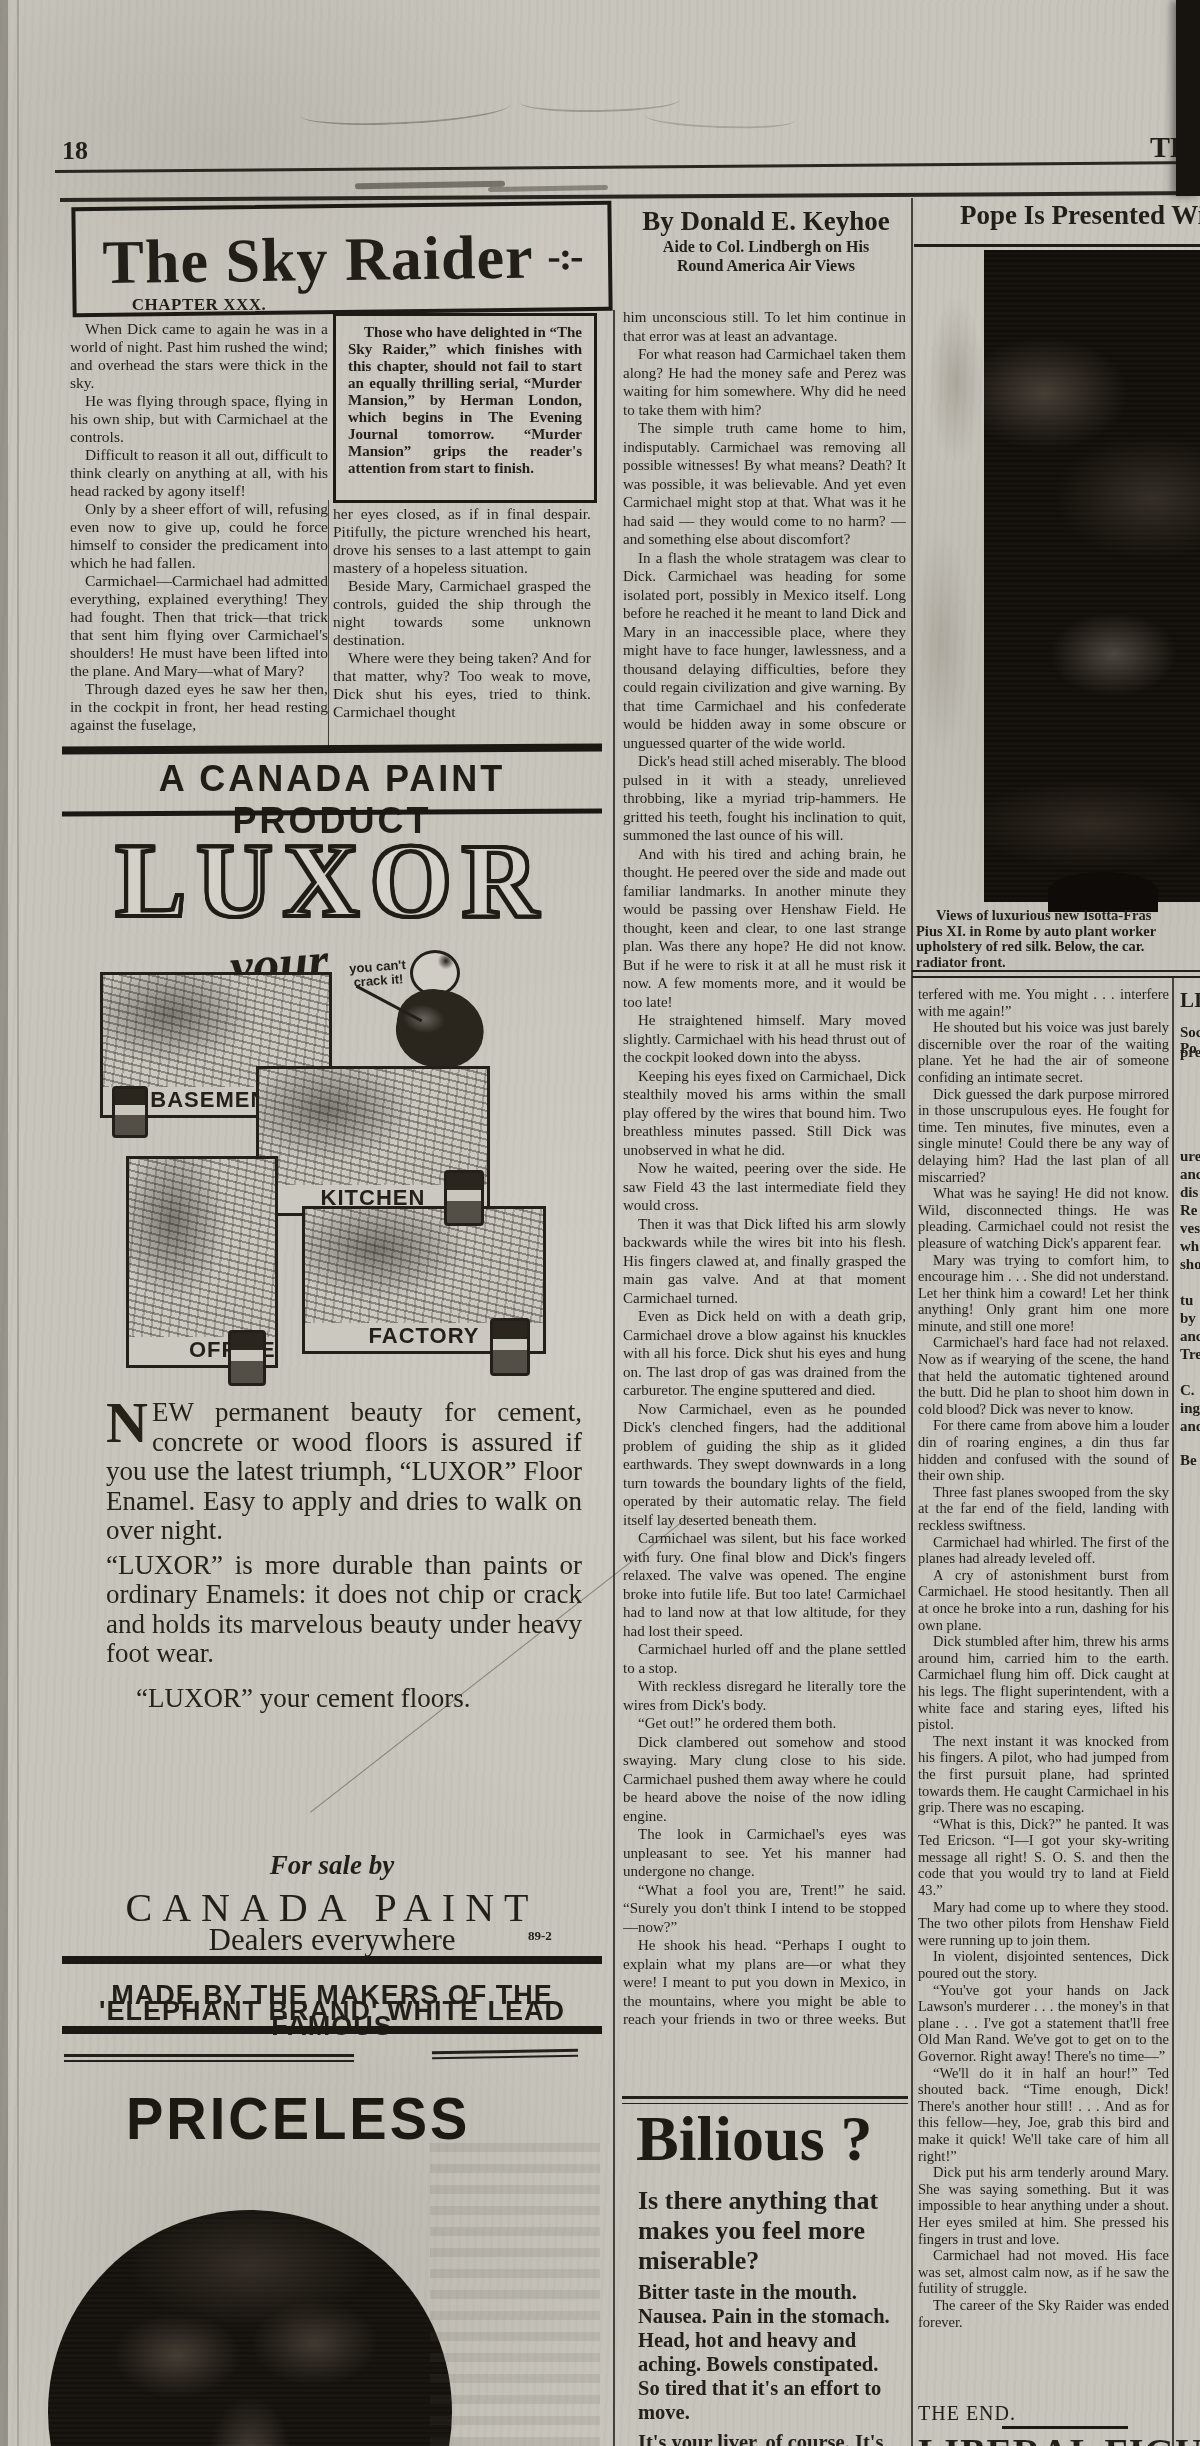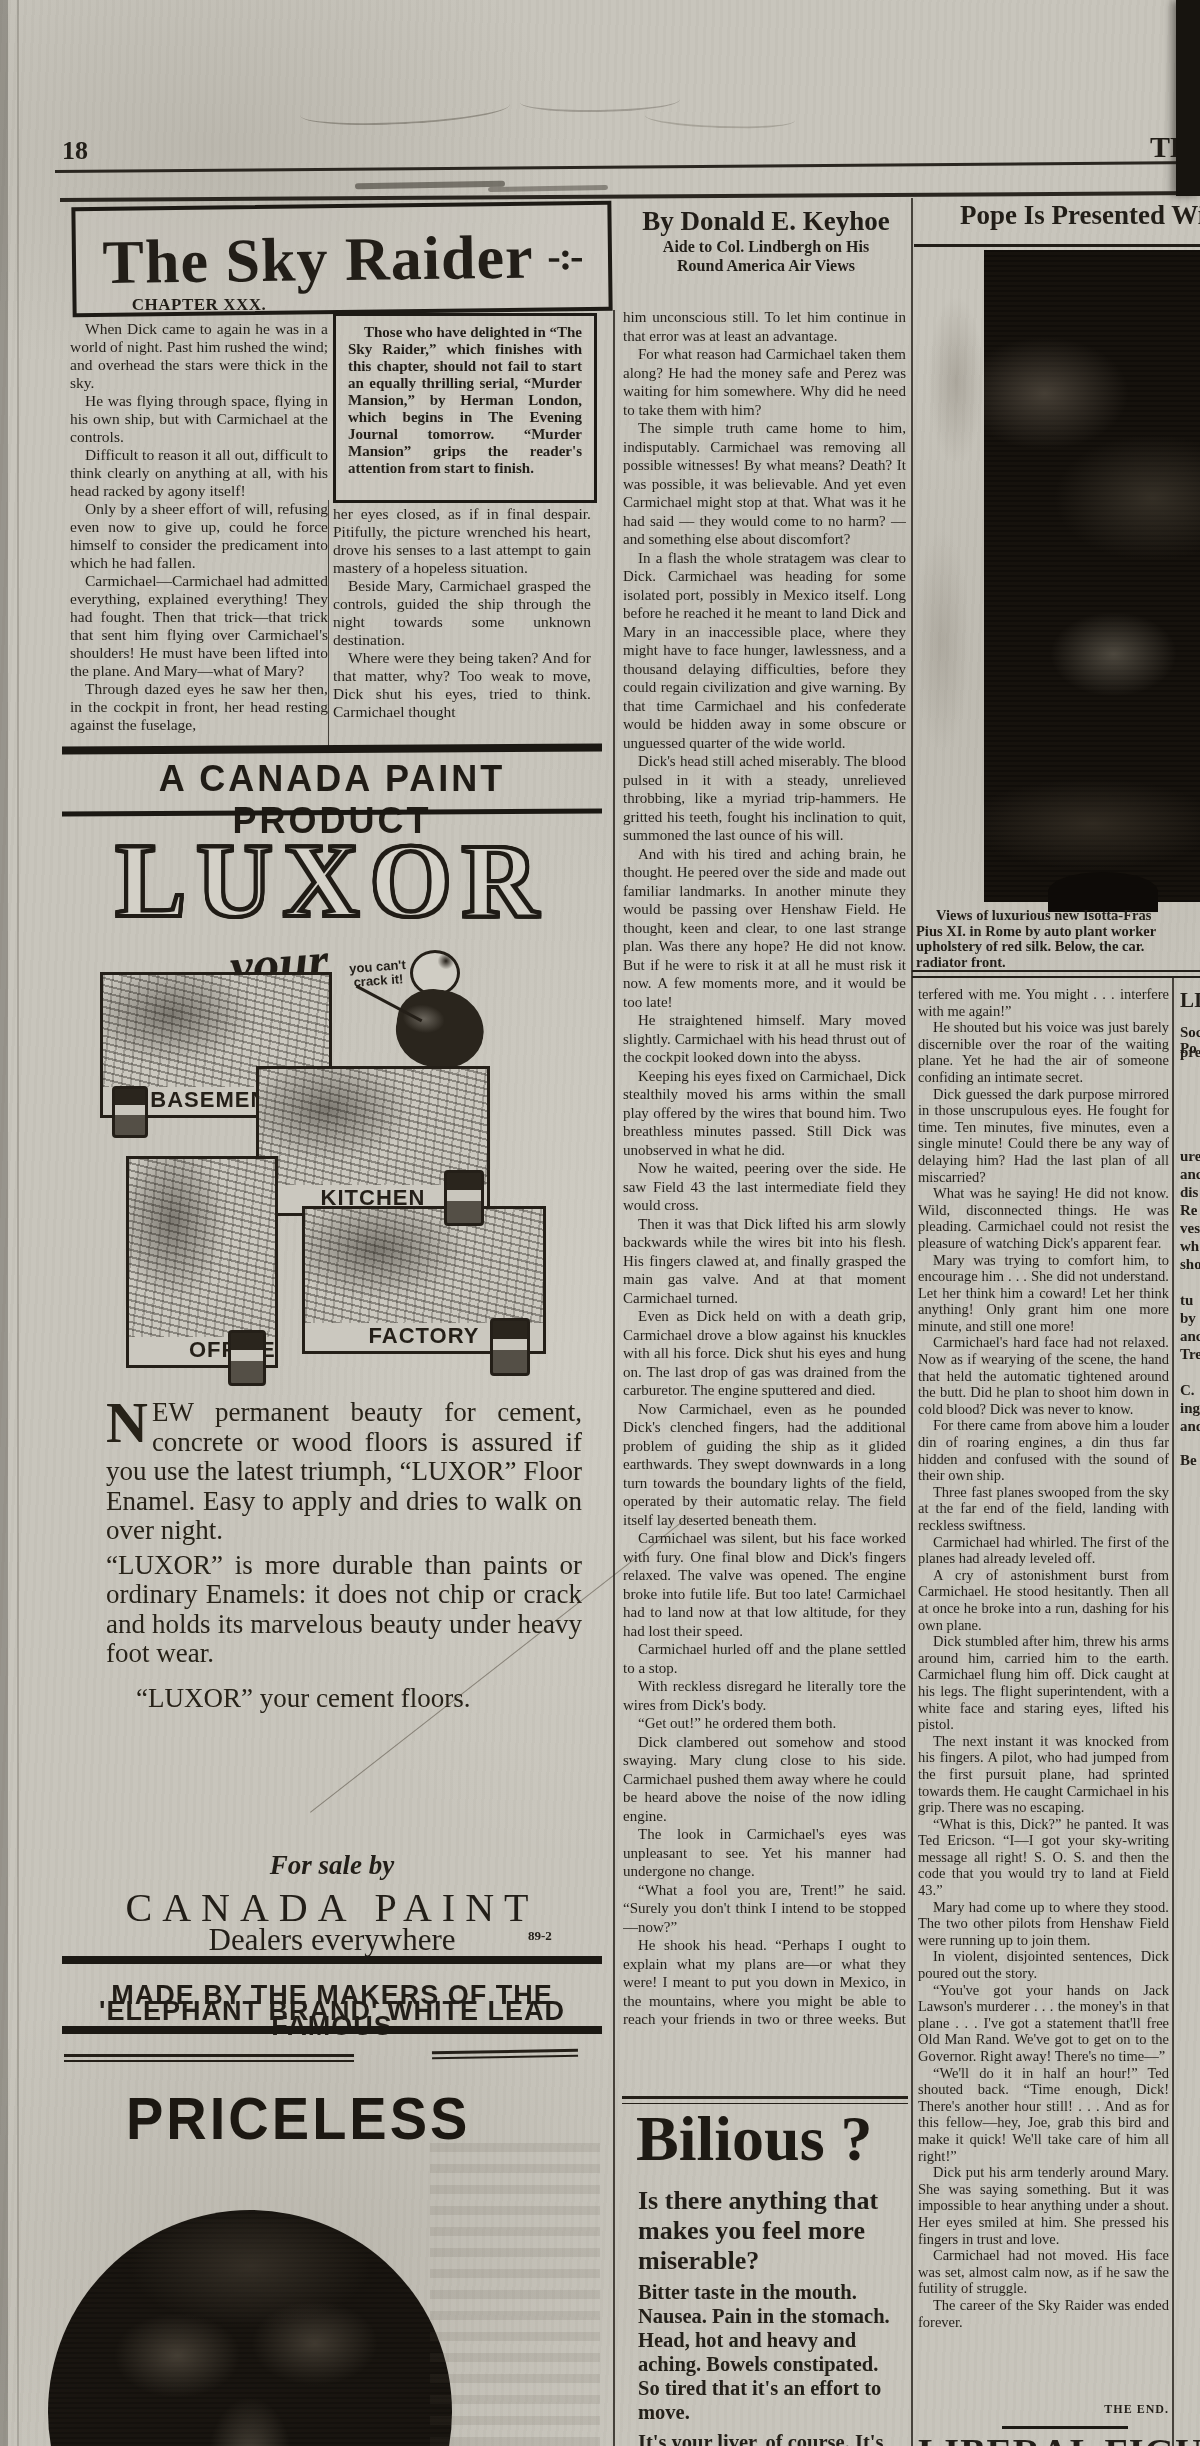--- a/index.html
+++ b/index.html
@@ -50,21 +50,21 @@
   
   .col p{margin:0;text-align:justify;text-indent:15px;}
   .col1{left:70px;top:296px;width:258px;height:452px;overflow:hidden;font-size:15.5px;line-height:18px;}
   .chapter-head{font-size:17px;font-weight:bold;text-align:center;letter-spacing:.5px;margin:0 0 6px 0;}
   .promo-box{left:333px;top:313px;width:258px;height:184px;border:3px solid #1d1a15;overflow:hidden;background:rgba(214,211,202,.2);}
   .promo-box p{margin:8px 12px;font-size:15px;font-weight:bold;line-height:17px;text-align:justify;text-indent:16px;}
   .col2{left:333px;top:505px;width:258px;height:243px;overflow:hidden;font-size:15.5px;line-height:18px;}
   .col3{left:623px;top:308px;width:283px;height:1718px;overflow:hidden;font-size:15px;line-height:18.5px;}
   .col4{left:918px;top:986px;width:251px;height:1414px;overflow:hidden;font-size:14.5px;line-height:16.6px;}
   .cont .paras p:first-child{text-indent:0;}
-  .the-end{left:918px;top:2402px;width:251px;text-align:right;font-weight:bold;font-size:12px;letter-spacing:1px;}
+  .the-end{left:918px;top:2402px;width:251px;text-align:left;font-weight:normal;font-size:20px;letter-spacing:1px;}
   .end-rule{left:1002px;top:2426px;width:126px;height:3px;background:#1d1a15;}
   .bottom-headline{left:918px;top:2430px;width:282px;font-size:38px;font-weight:bold;letter-spacing:1px;white-space:nowrap;overflow:hidden;}
 
   .vr1{left:328px;top:500px;width:1px;height:248px;}
   .vr2{left:613px;top:310px;width:2px;height:2136px;}
   .vr3{left:911px;top:198px;width:2px;height:2248px;}
   .vr4{left:1172px;top:978px;width:2px;height:1468px;}
 
   
   .pope-headline{left:960px;top:200px;width:240px;font-size:27px;font-weight:bold;white-space:nowrap;overflow:hidden;}

